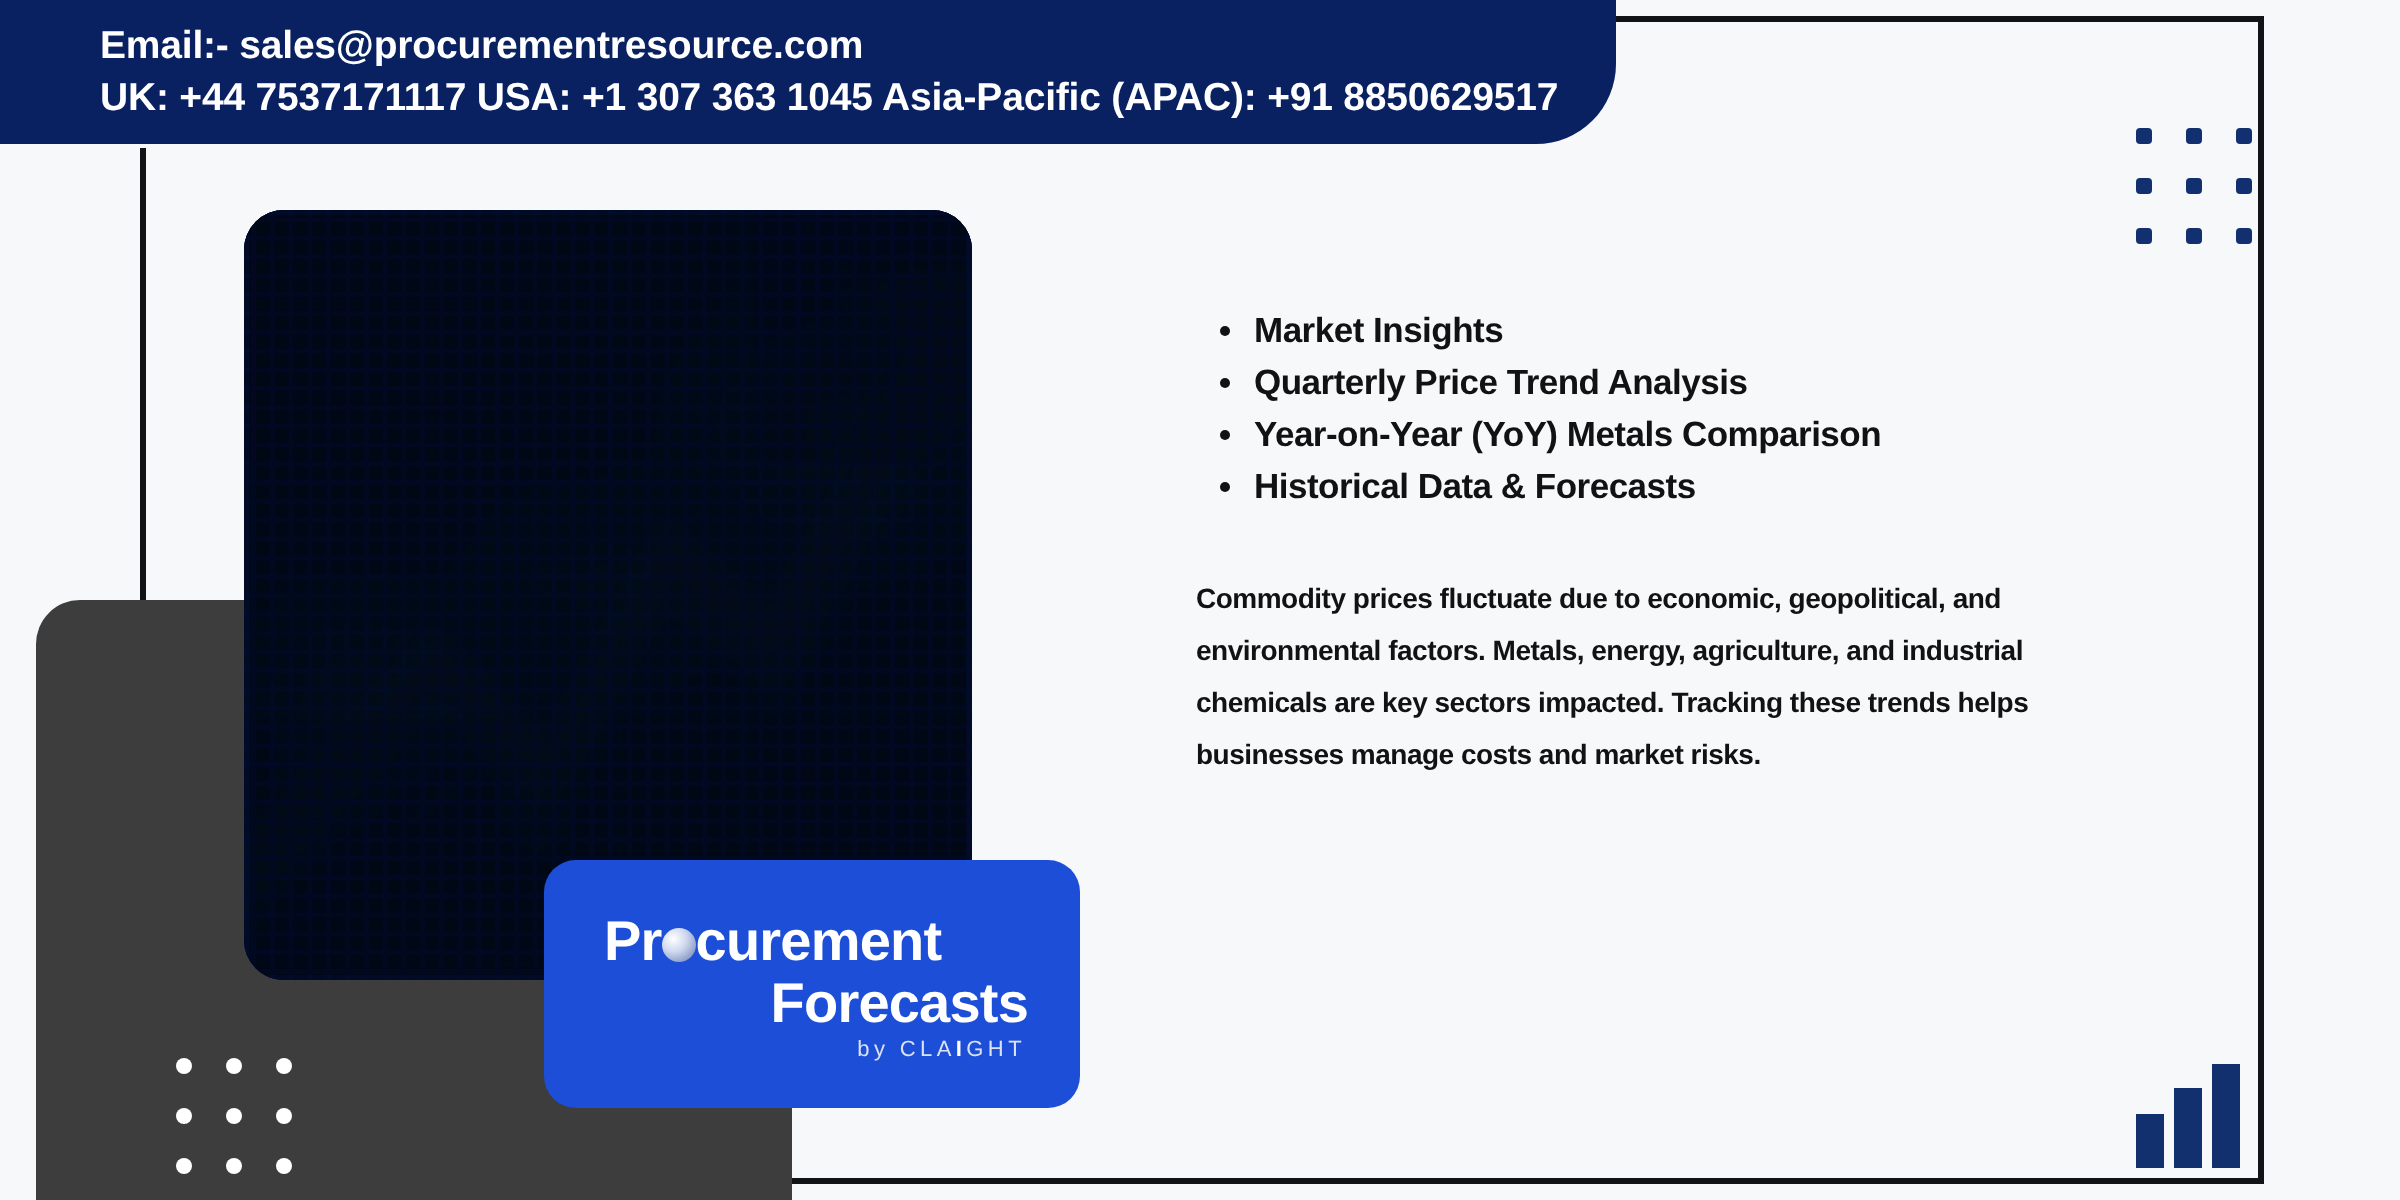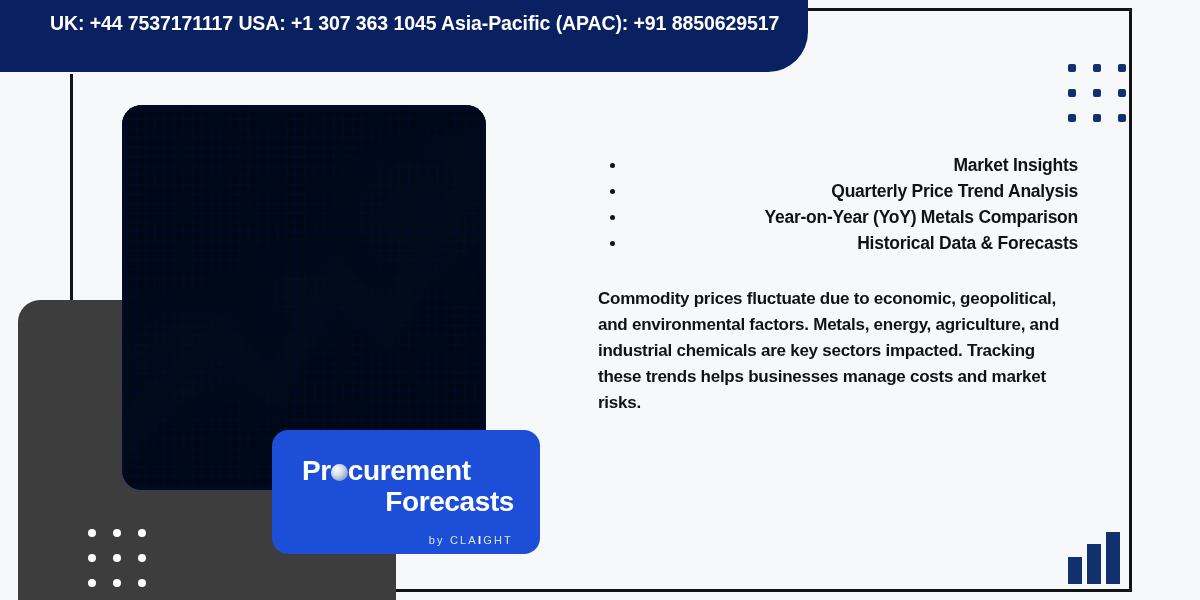--- a/index.html
+++ b/index.html
@@ -164,21 +164,21 @@
     line-height: 32px;
     letter-spacing: -0.4px;
     text-align: right;
     padding-right: 2px;
   }
   .logo-byline {
     font-size: 11px;
     letter-spacing: 2.2px;
     text-align: right;
     padding-right: 3px;
-    margin-top: 16px;
+    margin-top: 1px;
     color: #dbe3f3;
     font-weight: normal;
   }
   .logo-byline .claight-i {
     color: #ffffff;
     font-weight: bold;
   }
 
   
   .content {
@@ -199,35 +199,34 @@
     list-style: none;
   }
   .feature-list li {
     position: relative;
     padding-left: 29px;
     font-size: 17.5px;
     font-weight: bold;
     color: #101214;
     line-height: 26px;
     letter-spacing: -0.25px;
-    text-align: right;
   }
   .feature-list li::before {
     content: "";
     position: absolute;
     left: 12px;
     top: 11px;
     width: 5px;
     height: 5px;
     border-radius: 50%;
     background: #101214;
   }
   .body-copy {
     margin-top: 30px;
-    font-size: 17px;
+    font-size: 14px;
     font-weight: bold;
     line-height: 26px;
     color: #101214;
     letter-spacing: -0.25px;
     width: 465px;
   }
 
   
   .bar-icon {
     position: absolute;
@@ -277,20 +276,21 @@
     <span class="dot"></span>
     <span class="dot"></span>
     <span class="dot"></span>
     <span class="dot"></span>
     <span class="dot"></span>
     <span class="dot"></span>
     <span class="dot"></span>
   </div>
 
   <div class="contact-bar">
+    <div class="contact-line">Email:- sales@procurementresource.com</div>
     <div class="contact-line">UK: +44 7537171117 USA: +1 307 363 1045 Asia-Pacific (APAC): +91 8850629517</div>
   </div>
 
   <div class="hero-card">
     <svg class="hero-svg" viewBox="0 0 364 385" preserveAspectRatio="none" aria-label="upward trending zigzag arrow on blue LED pixel grid">
       <defs>
         <linearGradient id="bgGrad" x1="0" y1="0" x2="1" y2="1">
           <stop offset="0%" stop-color="#061a5e"></stop>
           <stop offset="45%" stop-color="#0a2a86"></stop>
           <stop offset="100%" stop-color="#04124a"></stop>

